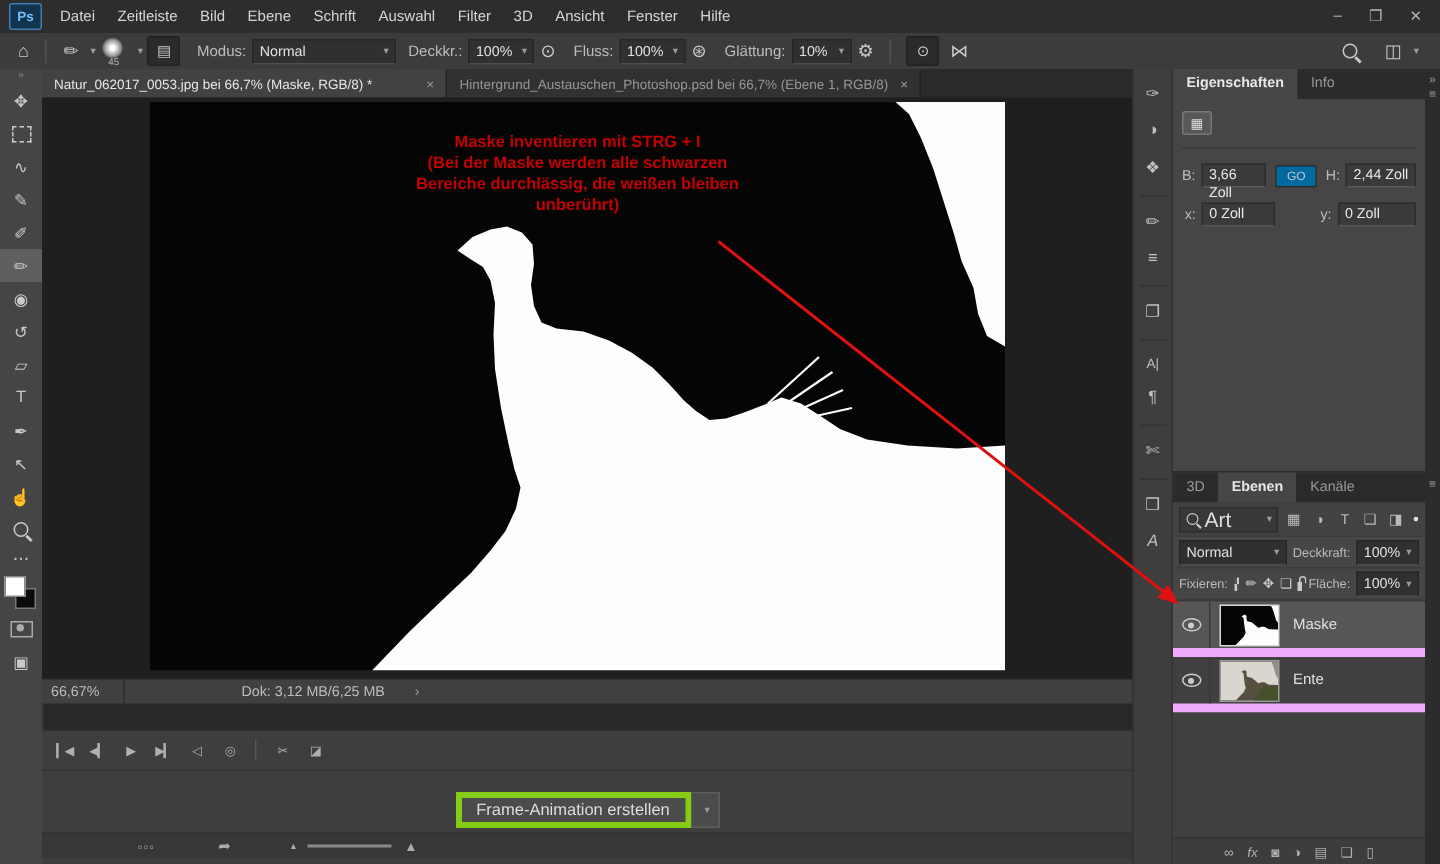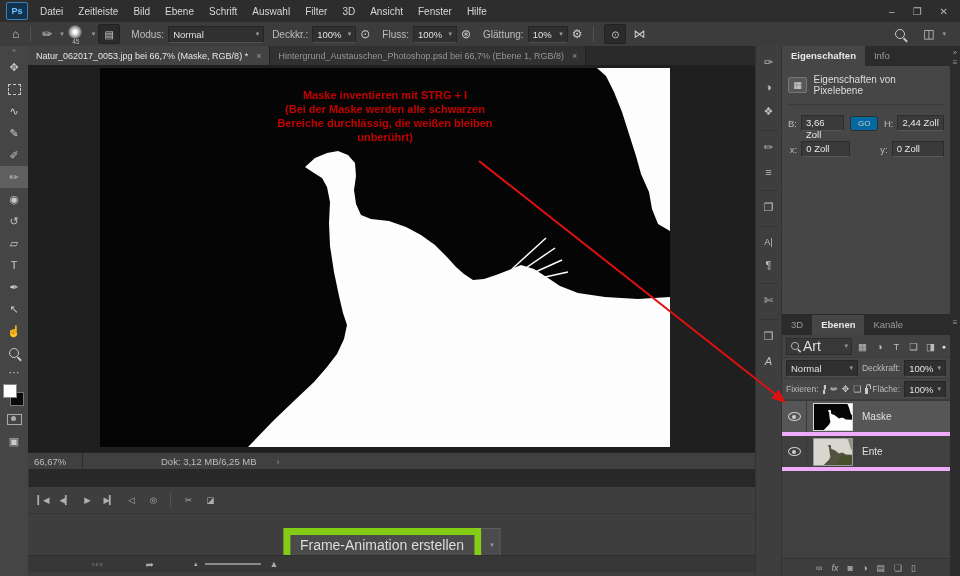--- a/index.html
+++ b/index.html
@@ -36,21 +36,21 @@
   .tool.selected{background:#5f5f5f;}
   .marq{width:11px;height:9px;border:1px dashed #c9c9c9;display:inline-block;}
   #swatches{position:relative;width:28px;height:24px;margin-top:4px;}
   .swatchfg{position:absolute;left:3px;top:0;width:12px;height:12px;background:#fff;border:1px solid #888;z-index:2;}
   .swatchbg{position:absolute;left:10px;top:8px;width:12px;height:12px;background:#0a0a0a;border:1px solid #777;}
   .qmask{width:13px;height:9px;border:1px solid #aaa;position:relative;display:inline-block;}
   .qmask::after{content:"";position:absolute;left:3.5px;top:1.5px;width:5px;height:5px;border-radius:50%;background:#aaa;}
   
   #tabbar{position:absolute;left:28px;top:46px;width:727px;height:19px;background:#2a2a2a;display:flex;}
   .doctab{display:flex;align-items:center;padding:0 8px;font-size:9px;white-space:nowrap;border-right:1px solid #222;}
-  .doctab.active{background:#424242;color:#e6e6e6;}
+  .doctab.active{background:#424242;color:#e6e6e6;gap:28px;}
   .doctab.inactive{background:#313131;color:#969696;}
   .tabclose{margin-left:8px;color:#999;font-size:9px;}
   #canvasbg{position:absolute;left:28px;top:65px;width:727px;height:387px;background:#1f1f1f;}
   #canvas{position:absolute;left:100px;top:68px;width:570px;height:379px;display:block;}
   #annotation{position:absolute;left:100px;top:88px;width:570px;text-align:center;
               font-size:11px;font-weight:bold;line-height:14px;color:#c40000;white-space:pre-line;pointer-events:none;}
   
   #statusbar{position:absolute;left:28px;top:452px;width:727px;height:16px;background:#404040;
              border-top:1px solid #262626;display:flex;align-items:center;font-size:9.5px;color:#bdbdbd;}
   #statuszoom{margin-left:6px;width:48px;}
@@ -58,21 +58,21 @@
   #statusdoc{margin-left:78px;}
   #statusexpand{margin-left:20px;color:#9a9a9a;}
   
   #tl-tabstrip{position:absolute;left:28px;top:468px;width:727px;height:19px;background:#2b2b2b;}
   #tl-tab{display:inline-block;padding:0 10px;background:#3e3e3e;color:#dcdcdc;font-size:9.5px;line-height:19px;font-weight:bold;}
   #timeline{position:absolute;left:28px;top:487px;width:727px;height:89px;background:#3e3e3e;}
   #transport{height:26px;display:flex;align-items:center;padding-left:4px;border-bottom:1px solid #343434;}
   .ticon{width:22px;text-align:center;font-size:8.5px;color:#b0b0b0;letter-spacing:-1px;}
   .tsep{width:1px;height:14px;background:#555;margin:0 6px;}
   #createbtn-wrap{position:absolute;left:50%;top:41px;transform:translateX(-50%);display:flex;}
-  #createbtn{background:#4b4b4b;border:7px solid #84cc16;color:#ddd;font-size:14px;padding:2px 10px;}
+  #createbtn{background:#4b4b4b;border:4px solid #84cc16;color:#ddd;font-size:11px;padding:2px 10px;}
   #createbtn-chev{background:#4b4b4b;border:1px solid #5e5e5e;border-left:none;width:18px;display:flex;
                   align-items:center;justify-content:center;}
   #tl-bottom{position:absolute;left:0;top:68px;width:727px;height:16px;background:#373737;border-top:1px solid #303030;
              display:flex;align-items:center;font-size:8px;color:#aaa;}
   #tl-frames{margin-left:64px;letter-spacing:1px;}
   #tl-shortcut{margin-left:42px;font-size:10px;}
   #tl-zoomout{margin-left:40px;font-size:7px;}
   #tl-slider{width:56px;height:2px;background:#8a8a8a;margin:0 8px;position:relative;}
   #tl-zoomin{font-size:9px;}
   
@@ -107,21 +107,21 @@
   #blendrow{height:20px;}
   #blendsel{width:90px;}
   .minilabel{font-size:8.5px;color:#bbb;}
   .valsel{width:38px;}
   #fixrow{height:20px;}
   .checker{width:9px;height:9px;display:inline-block;background:conic-gradient(#c9c9c9 0 25%,#565656 0 50%,#c9c9c9 0 75%,#565656 0);}
   .lockico{width:7px;height:6px;background:#c9c9c9;position:relative;display:inline-block;margin-top:3px;}
   .lockico::before{content:"";position:absolute;top:-4px;left:1px;width:3px;height:4px;border:1px solid #c9c9c9;border-bottom:none;border-radius:3px 3px 0 0;}
   .fixico{font-size:9px;color:#c9c9c9;}
   #layerrows{background:#404040;border-top:1px solid #383838;}
-  .layerrow{display:flex;align-items:center;height:31px;border-bottom:4px solid #f0abfc;}
+  .layerrow{display:flex;align-items:center;height:31px;border-bottom:6px solid #f0abfc;}
   .layerrow.selected{background:#565656;}
   .eyecell{width:24px;height:31px;display:flex;align-items:center;justify-content:center;border-right:1px solid #383838;}
   .eye{width:13px;height:9px;position:relative;display:inline-block;}
   .eye::before{content:"";position:absolute;left:0;top:0;right:0;bottom:0;border:1px solid #ccc;border-radius:50%;}
   .eye::after{content:"";position:absolute;left:4.5px;top:2.5px;width:4px;height:4px;background:#ccc;border-radius:50%;}
   .lthumb{margin-left:6px;line-height:0;}
   .lthumb svg{border:1px solid #9a9a9a;}
   .layerrow.selected .lthumb svg{border-color:#d8d8d8;}
   .lname{margin-left:9px;font-size:10px;color:#e0e0e0;}
   #layerfill{flex:1;background:#404040;}
@@ -348,21 +348,20 @@
     <span class="ricon" style="font-style:italic;">A</span>
   </div>
 
   <div id="props">
     <div class="panel-tabstrip">
       <span class="ptab active">Eigenschaften</span>
       <span class="ptab">Info</span>
     </div>
     <div id="props-header">
       <span class="thumbico">▦</span>
-      <span class="htext">Eigenschaften von Pixelebene</span>
     </div>
     <div class="prow">
       <span class="plabel">B:</span>
       <span class="pfield">3,66 Zoll</span>
       <span id="golink">GO</span>
       <span class="plabel">H:</span>
       <span class="pfield" style="width:46px;">2,44 Zoll</span>
     </div>
     <div class="prow">
       <span class="plabel">x:</span>

